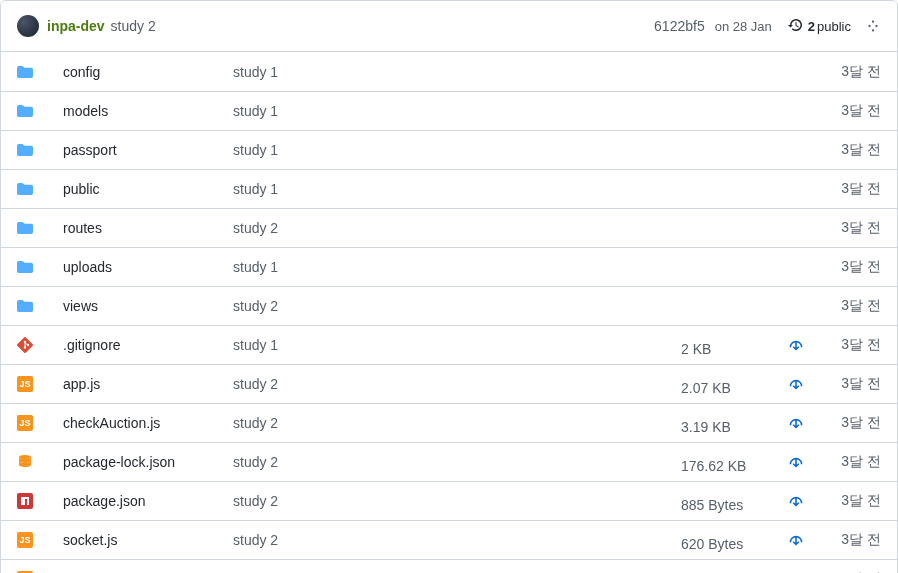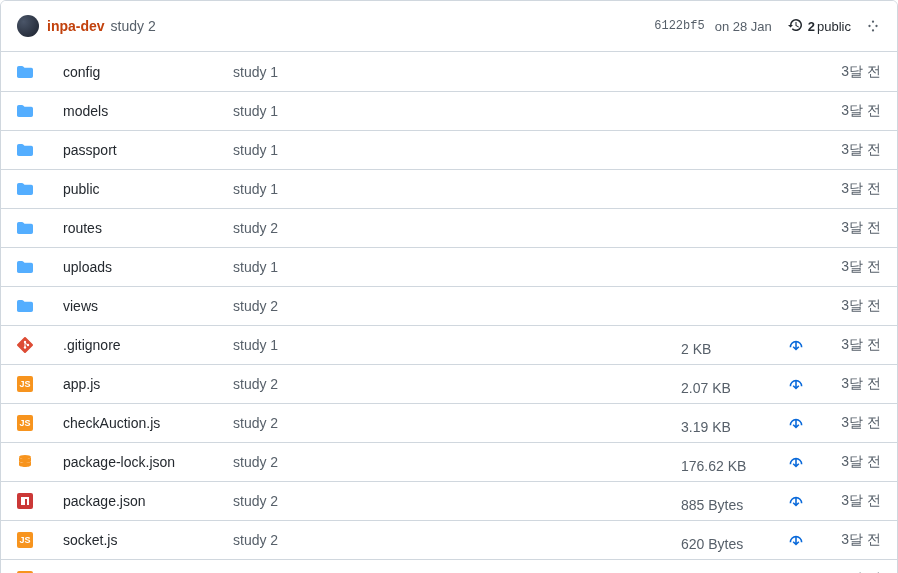--- a/index.html
+++ b/index.html
@@ -25,30 +25,30 @@
     .avatar {
       width: 22px;
       height: 22px;
       border-radius: 50%;
       background: radial-gradient(circle at 30% 30%, #4a5568, #1a202c);
       margin-right: 8px;
       flex-shrink: 0;
     }
     .author {
       font-weight: 600;
-      color: #c2410c;
+      color: #4d7c0f;
     }
     .commit-msg {
       color: #57606a;
       margin-left: 6px;
     }
     .spacer { flex: 1; }
     .hash {
-      font-family: Liberation Mono, monospace;
-      font-size: 12px;
+      font-family: Liberation Sans, sans-serif;
+      font-size: 14px;
       color: #57606a;
       margin-right: 10px;
     }
     .date {
       font-size: 13px;
       color: #57606a;
       margin-right: 16px;
     }
     .commits {
       display: flex;

